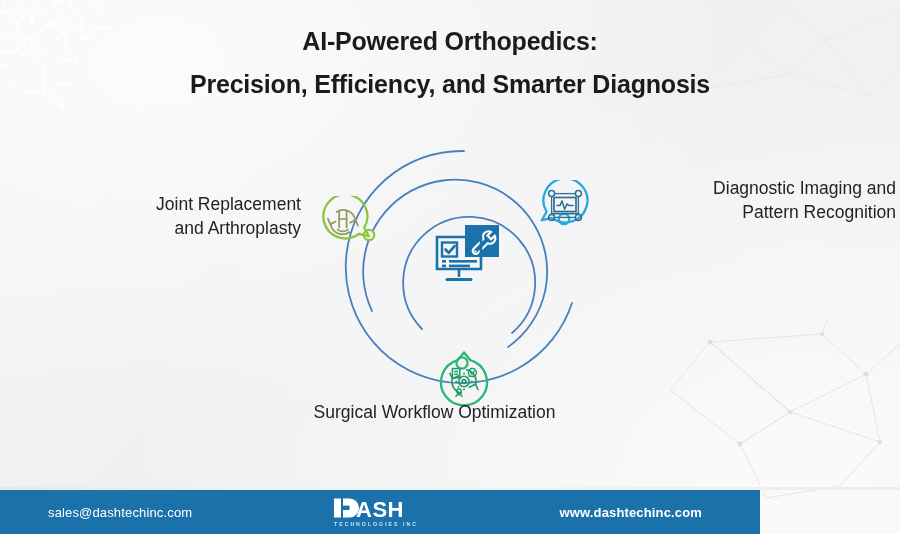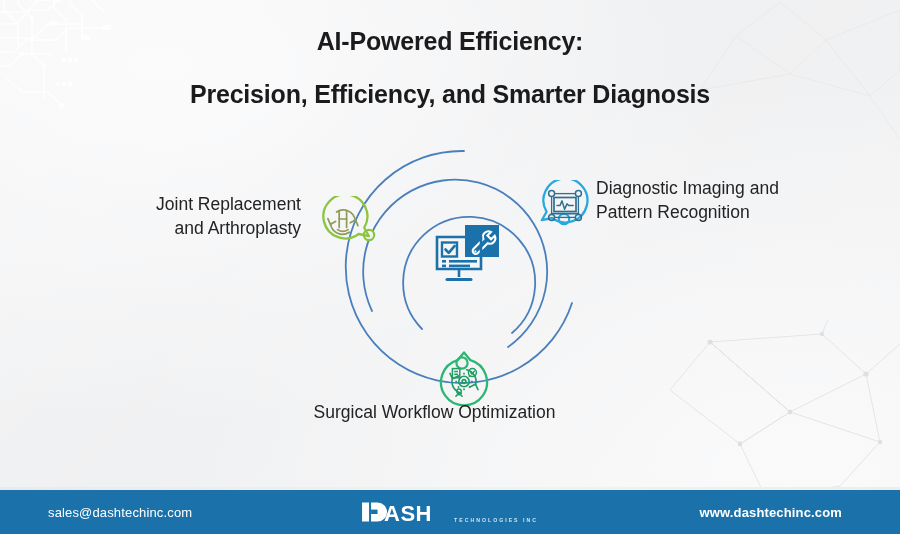--- a/index.html
+++ b/index.html
@@ -19,49 +19,49 @@
   #circuit-tl{left:-4px;top:-6px;opacity:.85;}
   #poly-br{right:0;bottom:34px;opacity:.9;}
   #poly-tr{right:0;top:0;opacity:.55;}
 
   
   #title-block{
     position:absolute;left:0;top:25px;width:900px;text-align:center;
     color:#1b1b1d;font-weight:700;line-height:1.3;letter-spacing:-0.2px;
   }
   #title-line1{font-size:25px;display:block;}
-  #title-line2{font-size:25px;display:block;margin-top:20px;}
+  #title-line2{font-size:25px;display:block;margin-top:10px;}
 
   
   #diagram{position:absolute;left:0;top:120px;width:900px;height:330px;margin-left:21px;}
   #rings{position:absolute;left:315px;top:15px;}
 
   .node{position:absolute;}
   .label{
     position:absolute;color:#232325;font-size:17.5px;line-height:1.35;
     font-weight:400;white-space:pre-line;
   }
   #label-left{right:620px;top:73px;text-align:right;width:240px;}
-  #label-right{left:575px;top:57px;text-align:left;width:300px;}
+  #label-right{left:575px;top:57px;text-align:right;width:300px;}
   #label-bottom{left:0;top:281px;width:827px;text-align:center;}
 
   
   #footer{
-    position:absolute;left:0;bottom:0;width:900px;height:44px;
+    position:absolute;left:0;bottom:0;width:760px;height:44px;
     background:#1b72ab;display:flex;align-items:center;
   }
   #footer-email{
     position:absolute;left:48px;color:#ffffff;font-size:13px;letter-spacing:.15px;
   }
   #footer-url{
     position:absolute;right:58px;color:#ffffff;font-size:13px;font-weight:700;letter-spacing:.15px;margin-left:21px;
   }
   #footer-logo{
     position:absolute;left:50%;transform:translateX(-50%);
-    display:flex;flex-direction:row;align-items:flex-end;
+    display:flex;flex-direction:column;align-items:flex-start;
   }
   #logo-sub{
     color:#cfe3f0;font-size:5.2px;letter-spacing:2.0px;margin-top:2px;font-weight:700;
   }
   #footer-topline{
     position:absolute;left:0;bottom:44px;width:900px;height:3px;
     background:linear-gradient(90deg,#e9eaec 0%,#f2f2f3 60%,#eceded 100%);
   }
 </style>
 </head>
@@ -127,21 +127,21 @@
       <circle cx="40" cy="22" r="2.6"></circle>
       <circle cx="152" cy="14" r="2.2"></circle>
       <circle cx="196" cy="54" r="2.6"></circle>
       <circle cx="120" cy="92" r="2.4"></circle>
       <circle cx="70" cy="124" r="2.4"></circle>
       <circle cx="210" cy="122" r="2.2"></circle>
     </g>
   </svg>
 
   <div id="title-block">
-    <span id="title-line1">AI-Powered Efficiency:</span>
+    <span id="title-line1">AI-Powered Orthopedics:</span>
     <span id="title-line2">Precision, Efficiency, and Smarter Diagnosis</span>
   </div>
 
   <div id="diagram">
 
     <svg id="rings" width="270" height="280" viewBox="0 0 270 280">
 
       <path d="M 128 16 A 116 116 0 1 0 236 168" fill="none" stroke="#4a7fbd" stroke-width="1.8" stroke-linecap="round"></path>
 
       <path d="M 36 176 A 92 92 0 1 1 172 212" fill="none" stroke="#4a7fbd" stroke-width="1.8" stroke-linecap="round"></path>

